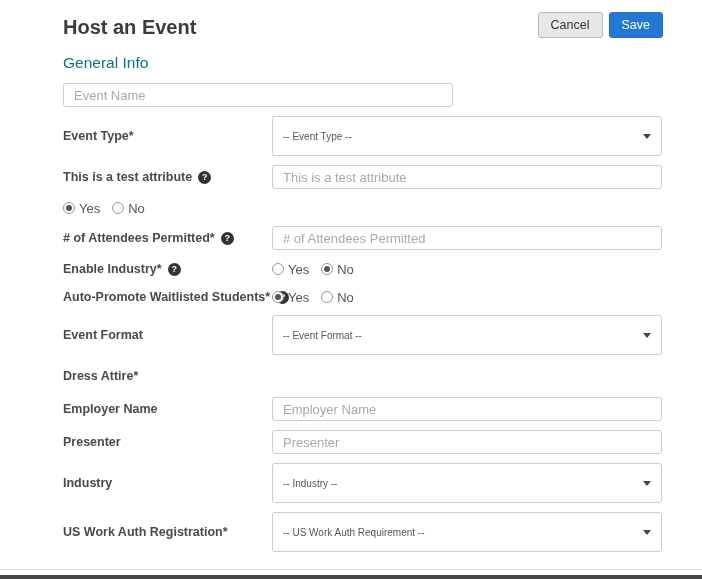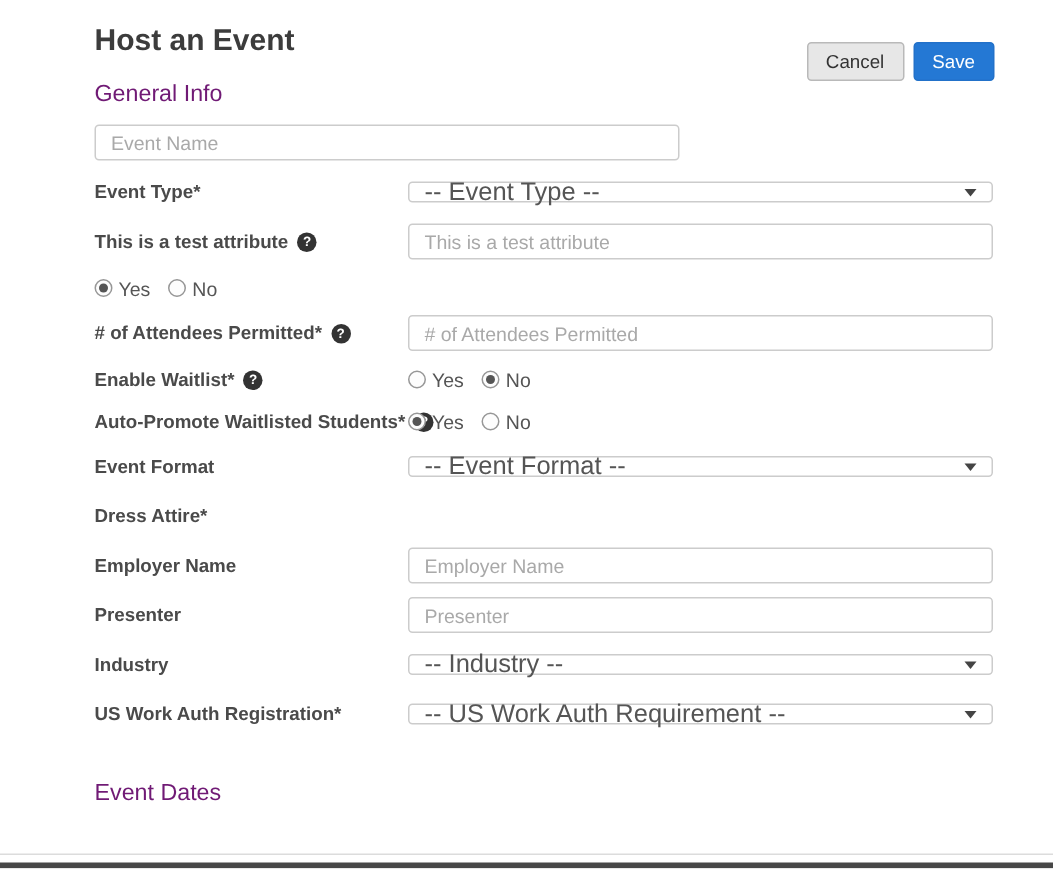--- a/index.html
+++ b/index.html
@@ -5,31 +5,31 @@
   html,body{margin:0;padding:0;background:#fff;}
   .page{
     position:relative;width:702px;height:579px;background:#fff;overflow:hidden;
     font-family:"Liberation Sans","DejaVu Sans",sans-serif;
   }
   
   .page-title{
     margin:14px 0 0 63px;font-size:20px;line-height:27px;font-weight:700;
     color:#3c3c3c;
   }
-  .header-buttons{position:absolute;top:28px;right:39px;display:flex;gap:6px;}
+  .header-buttons{position:absolute;top:12px;right:39px;display:flex;gap:6px;}
   .btn{
     font-family:inherit;font-size:12.5px;line-height:16px;padding:4px 12px;
     border-radius:3px;cursor:pointer;
   }
   .btn-cancel{background:#e7e7e7;border:1px solid #b9b9b9;color:#333;}
   .btn-save{background:#2478d4;border:1px solid #2271c9;color:#fff;}
   
   .section-heading{
     margin:12px 0 0 63px;font-size:15.5px;line-height:19px;font-weight:400;
-    color:#701a75;
+    color:#0f766e;
   }
   .section-heading.second{margin-top:31px;position:relative;z-index:1;}
   
   .form{margin:11px 0 0 63px;width:599px;}
   .row{display:flex;align-items:center;margin-bottom:9px;min-height:24px;}
   .row.radio-row{min-height:20px;margin-bottom:8px;}
   .field-label{
     width:209px;min-width:209px;display:flex;align-items:center;
     white-space:nowrap;font-size:12.5px;font-weight:600;color:#4a4a4a;
   }
@@ -39,22 +39,22 @@
     font-size:9px;font-weight:700;margin-left:6px;flex-shrink:0;cursor:pointer;
   }
   .control{width:390px;min-width:390px;display:flex;align-items:center;}
   .text-input{
     width:100%;box-sizing:border-box;height:24px;border:1px solid #ccc;
     border-radius:3px;padding:0 10px;font-size:13px;color:#ef4444;
     font-family:inherit;outline:none;background:#fff;
   }
   .text-input::placeholder{color:#a9a9a9;opacity:1;}
   .select{
-    width:100%;box-sizing:border-box;height:14px;border:1px solid #ccc;
-    border-radius:3px;padding:0 26px 0 10px;font-size:17px;color:#555;
+    width:100%;box-sizing:border-box;height:40px;border:1px solid #ccc;
+    border-radius:3px;padding:0 26px 0 10px;font-size:10px;color:#555;
     display:flex;align-items:center;position:relative;background:#fff;
     cursor:default;
   }
   .caret{
     position:absolute;right:10px;top:50%;margin-top:-2px;width:0;height:0;
     border-left:4px solid transparent;border-right:4px solid transparent;
     border-top:5px solid #444;
   }
   .radio{
     width:12px;height:12px;border-radius:50%;border:1px solid #979797;
@@ -129,21 +129,21 @@
         <span># of Attendees Permitted*</span>
         <span class="help">?</span>
       </div>
       <div class="control">
         <input type="text" class="text-input" placeholder="# of Attendees Permitted" style="">
       </div>
     </div>
 
     <div class="row radio-row">
       <div class="field-label">
-        <span>Enable Waitlist*</span>
+        <span>Enable Industry*</span>
         <span class="help">?</span>
       </div>
       <div class="control">
         <span class="radio"></span>
         <span class="radio-label">Yes</span>
         <span class="radio checked"></span>
         <span class="radio-label">No</span>
       </div>
     </div>
 

